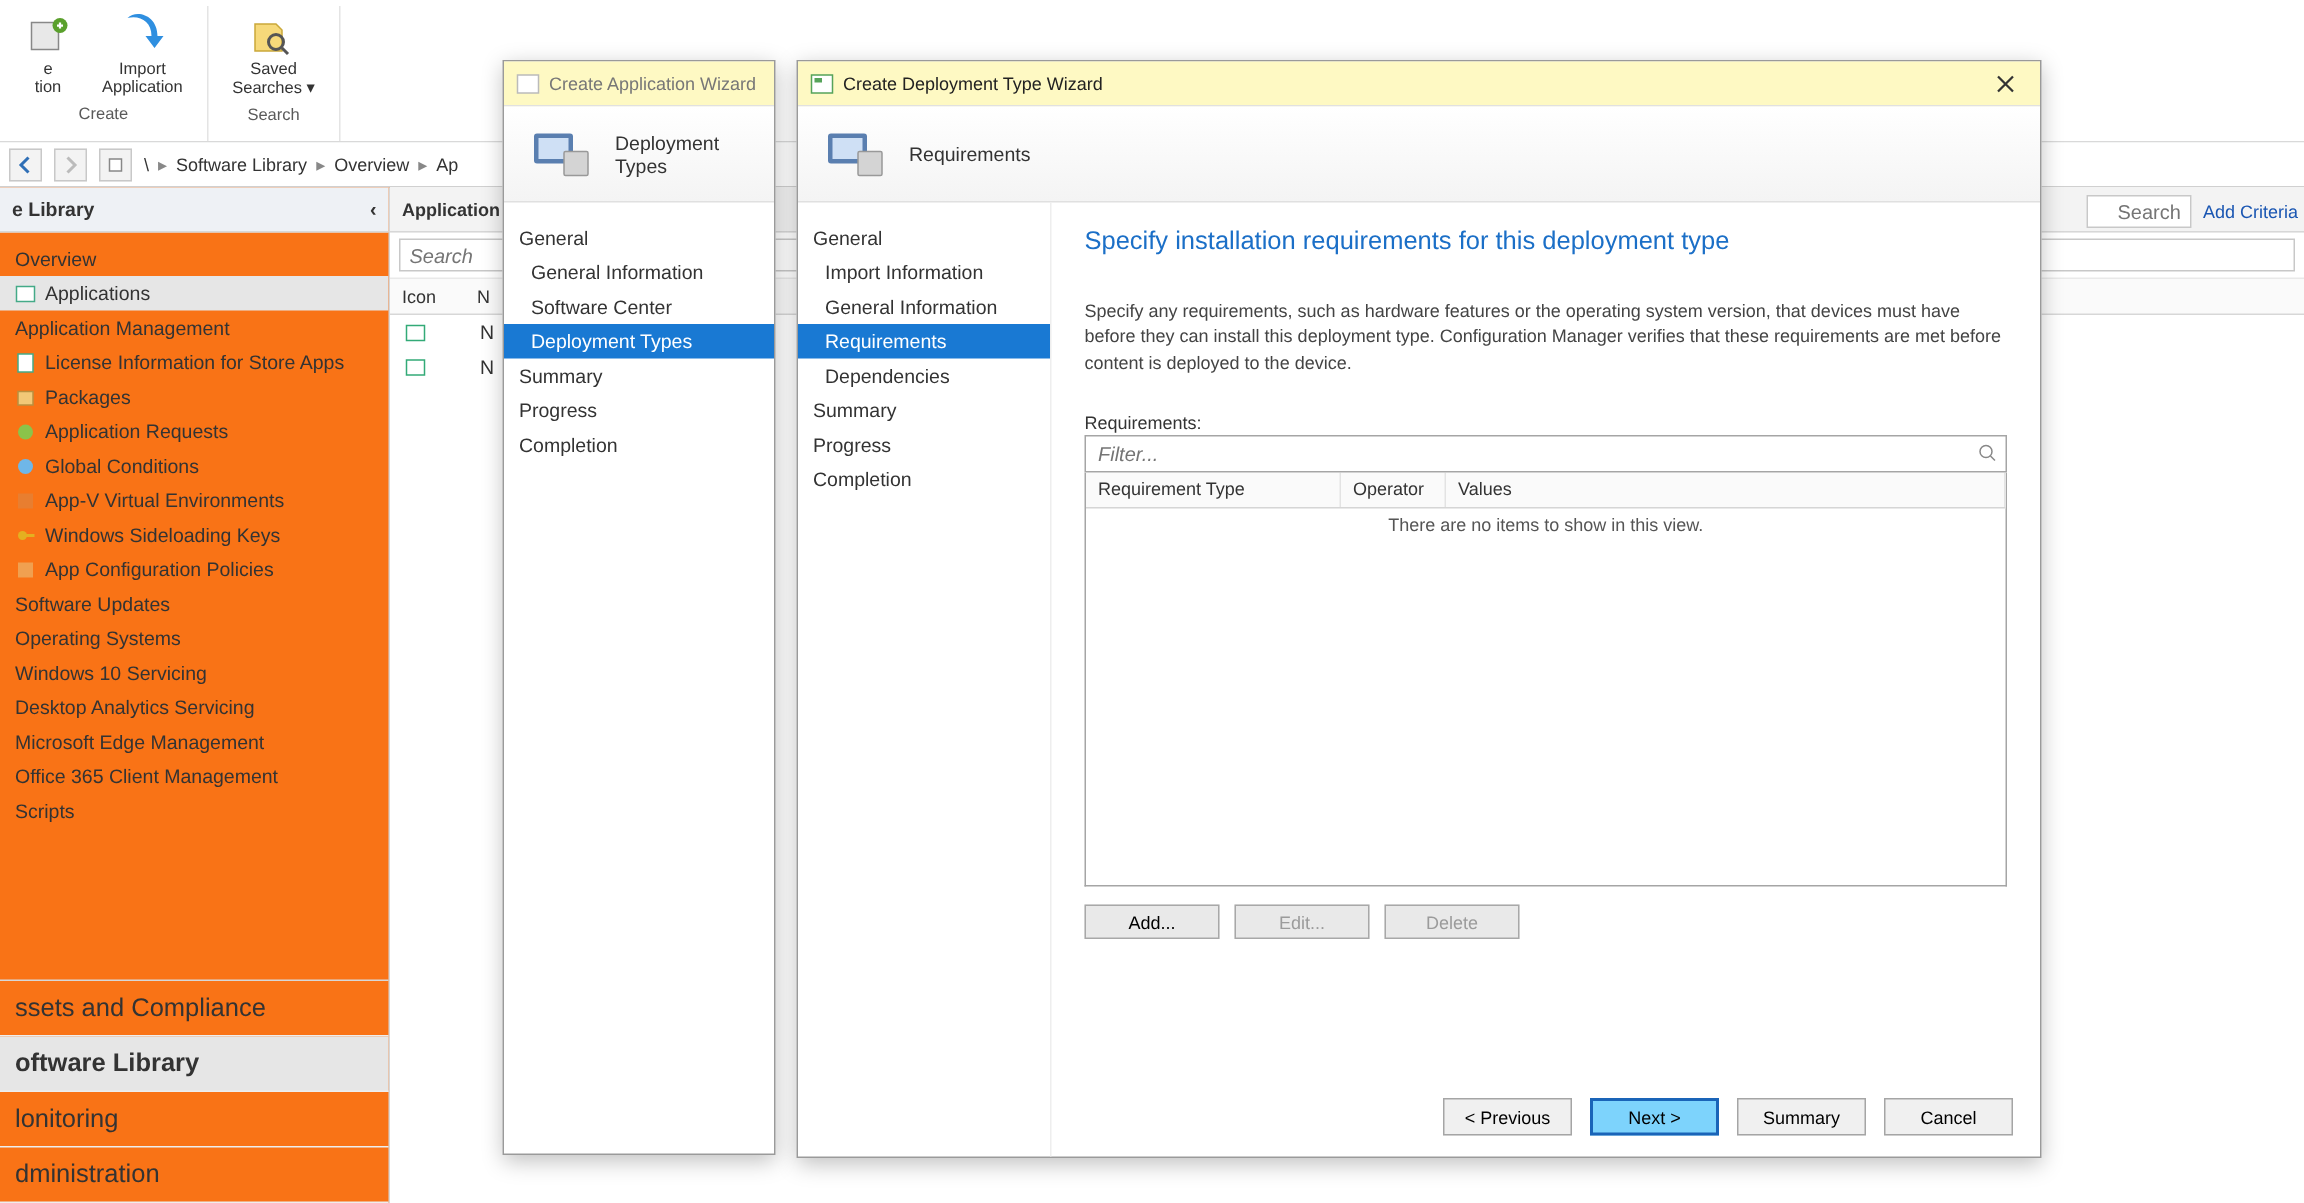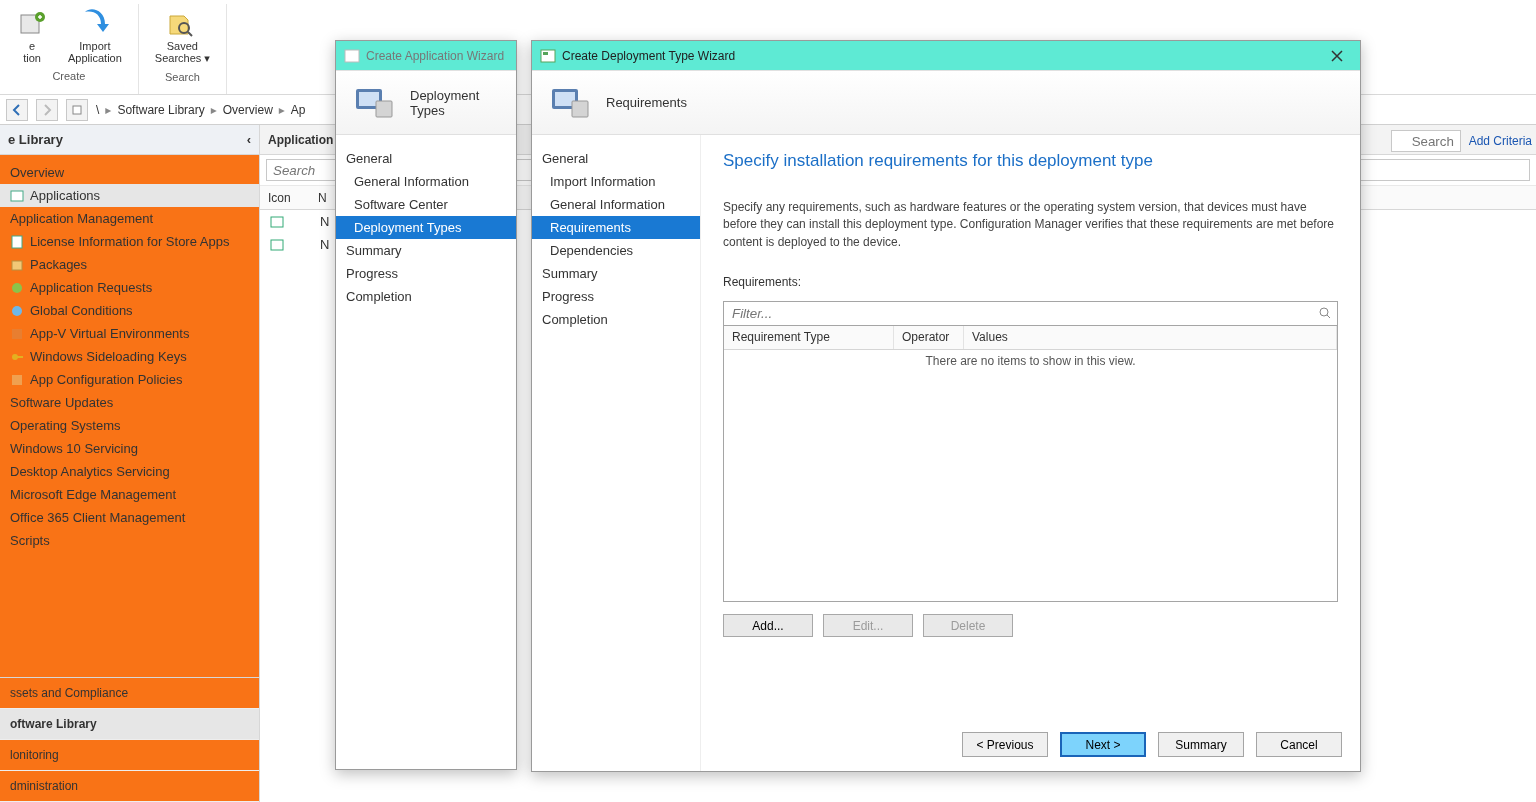--- a/index.html
+++ b/index.html
@@ -25,21 +25,21 @@
 
 .leftnav { width: 260px; background: #f97316; display: flex; flex-direction: column; border-right: 1px solid #d7d7d7; }
 .leftnav-header { height: 30px; background: #eef1f5; border-bottom: 1px solid #d7d7d7; display: flex; justify-content: space-between; align-items: center; padding: 0 8px; font-weight: 600; font-size: 13px; }
 .leftnav-tree { flex: 1; overflow: auto; padding: 6px 0; }
 .tree-item { padding: 4px 8px 4px 10px; display: flex; align-items: center; gap: 6px; cursor: pointer; font-size: 13px; }
 .tree-item.lvl1 { padding-left: 10px; }
 .tree-item.selected { background: #e6e6e6; }
 .tree-icon { width: 14px; height: 14px; display: inline-block; }
 
 .workspace-switcher { border-top: 1px solid #d7d7d7; }
-.ws-item { padding: 8px 10px; font-size: 12px; cursor: pointer; border-bottom: 1px solid #eee; }
+.ws-item { padding: 8px 10px; font-size: 17px; cursor: pointer; border-bottom: 1px solid #eee; }
 .ws-item.active { background: #e6e6e6; font-weight: 600; }
 
 
 .content { flex: 1; background: #fff; display: flex; flex-direction: column; position: relative; }
 .content-header { height: 30px; background: #f3f3f3; border-bottom: 1px solid #d7d7d7; display: flex; align-items: center; padding: 0 8px; font-weight: 600; }
 .searchbox-wrap { padding: 4px 6px; border-bottom: 1px solid #e9e9e9; display: flex; align-items: center; }
 .searchbox { flex: 1; border: 1px solid #c8c8c8; height: 22px; padding: 0 6px; font-style: italic; color: #888; }
 .list-head { display: flex; border-bottom: 1px solid #d7d7d7; background: #fafafa; height: 24px; align-items: center; font-size: 12px; }
 .list-head .col { padding: 0 8px; }
 .list-body { flex: 1; overflow: auto; }
@@ -49,36 +49,36 @@
 .search-small { border: 1px solid #c8c8c8; height: 22px; width: 70px; padding: 0 4px 0 20px; color: #888; background: #fff; position: relative; }
 .search-small-wrap { position: relative; }
 .search-small-wrap .mag { position: absolute; left: 4px; top: 4px; width: 12px; height: 12px; }
 .add-criteria { color: #1a56b2; font-size: 12px; cursor: pointer; }
 
 
 .wizard { position: absolute; background: #fff; border: 1px solid #9a9a9a; box-shadow: 0 4px 14px rgba(0,0,0,.25); }
 .wizard1 { left: 335px; top: 40px; width: 182px; height: 730px; z-index: 40; }
 .wizard2 { left: 531px; top: 40px; width: 830px; height: 732px; z-index: 50; }
 
-.wiz-titlebar { height: 30px; background: #5eead4; border-bottom: 1px solid #e1e1e1; display: flex; align-items: center; padding: 0 8px; gap: 6px; color: #777; }
+.wiz-titlebar { height: 30px; background: #fef9c3; border-bottom: 1px solid #e1e1e1; display: flex; align-items: center; padding: 0 8px; gap: 6px; color: #777; }
 .wiz-titlebar.active { color: #222; }
 .wiz-close { margin-left: auto; width: 30px; height: 22px; display: flex; align-items: center; justify-content: center; cursor: pointer; color: #444; }
 .wiz-banner { height: 64px; background: linear-gradient(#fff,#f4f4f4); border-bottom: 1px solid #e0e0e0; display: flex; align-items: center; padding: 0 16px; gap: 14px; }
 .wiz-banner-title { font-size: 13px; color: #333; }
 
 .wiz-body { display: flex; height: calc(100% - 94px); }
 .wiz-nav { width: 168px; padding: 12px 0; }
 .wiz-nav-item { padding: 4px 18px; font-size: 13px; color: #333; cursor: pointer; white-space: nowrap; }
 .wiz-nav-item.parent { padding-left: 10px; font-weight: 400; }
 .wiz-nav-item.selected { background: #1979d3; color: #fff; }
 
 .wiz-content { flex: 1; padding: 16px 22px 0 22px; display: flex; flex-direction: column; border-left: 1px solid #eee; }
 .wiz-heading { color: #1b6fc7; font-size: 17px; margin-bottom: 28px; }
 .wiz-desc { font-size: 12px; color: #444; line-height: 1.45; margin-bottom: 24px; }
-.wiz-label { font-size: 12px; margin-bottom: 12px; }
+.wiz-label { font-size: 12px; margin-bottom: 1px; }
 .filter-input { border: 1px solid #a5a5a5; height: 25px; padding: 0 24px 0 8px; width: 100%; font-style: italic; color: #9a9a9a; }
 .filter-wrap { position: relative; }
 .filter-wrap .mag { position: absolute; right: 6px; top: 5px; width: 14px; height: 14px; }
 
 .grid { border: 1px solid #a5a5a5; border-top: none; height: 276px; display: flex; flex-direction: column; }
 .grid-head { display: flex; height: 24px; background: #fafafa; border-bottom: 1px solid #d5d5d5; }
 .grid-head .gcol { padding: 4px 8px; font-size: 12px; border-right: 1px solid #e3e3e3; }
 .grid-empty { flex: 1; display: flex; justify-content: center; padding-top: 4px; font-size: 12px; color: #555; }
 
 .action-row { display: flex; justify-content: flex-start; gap: 10px; margin-top: 12px; }

